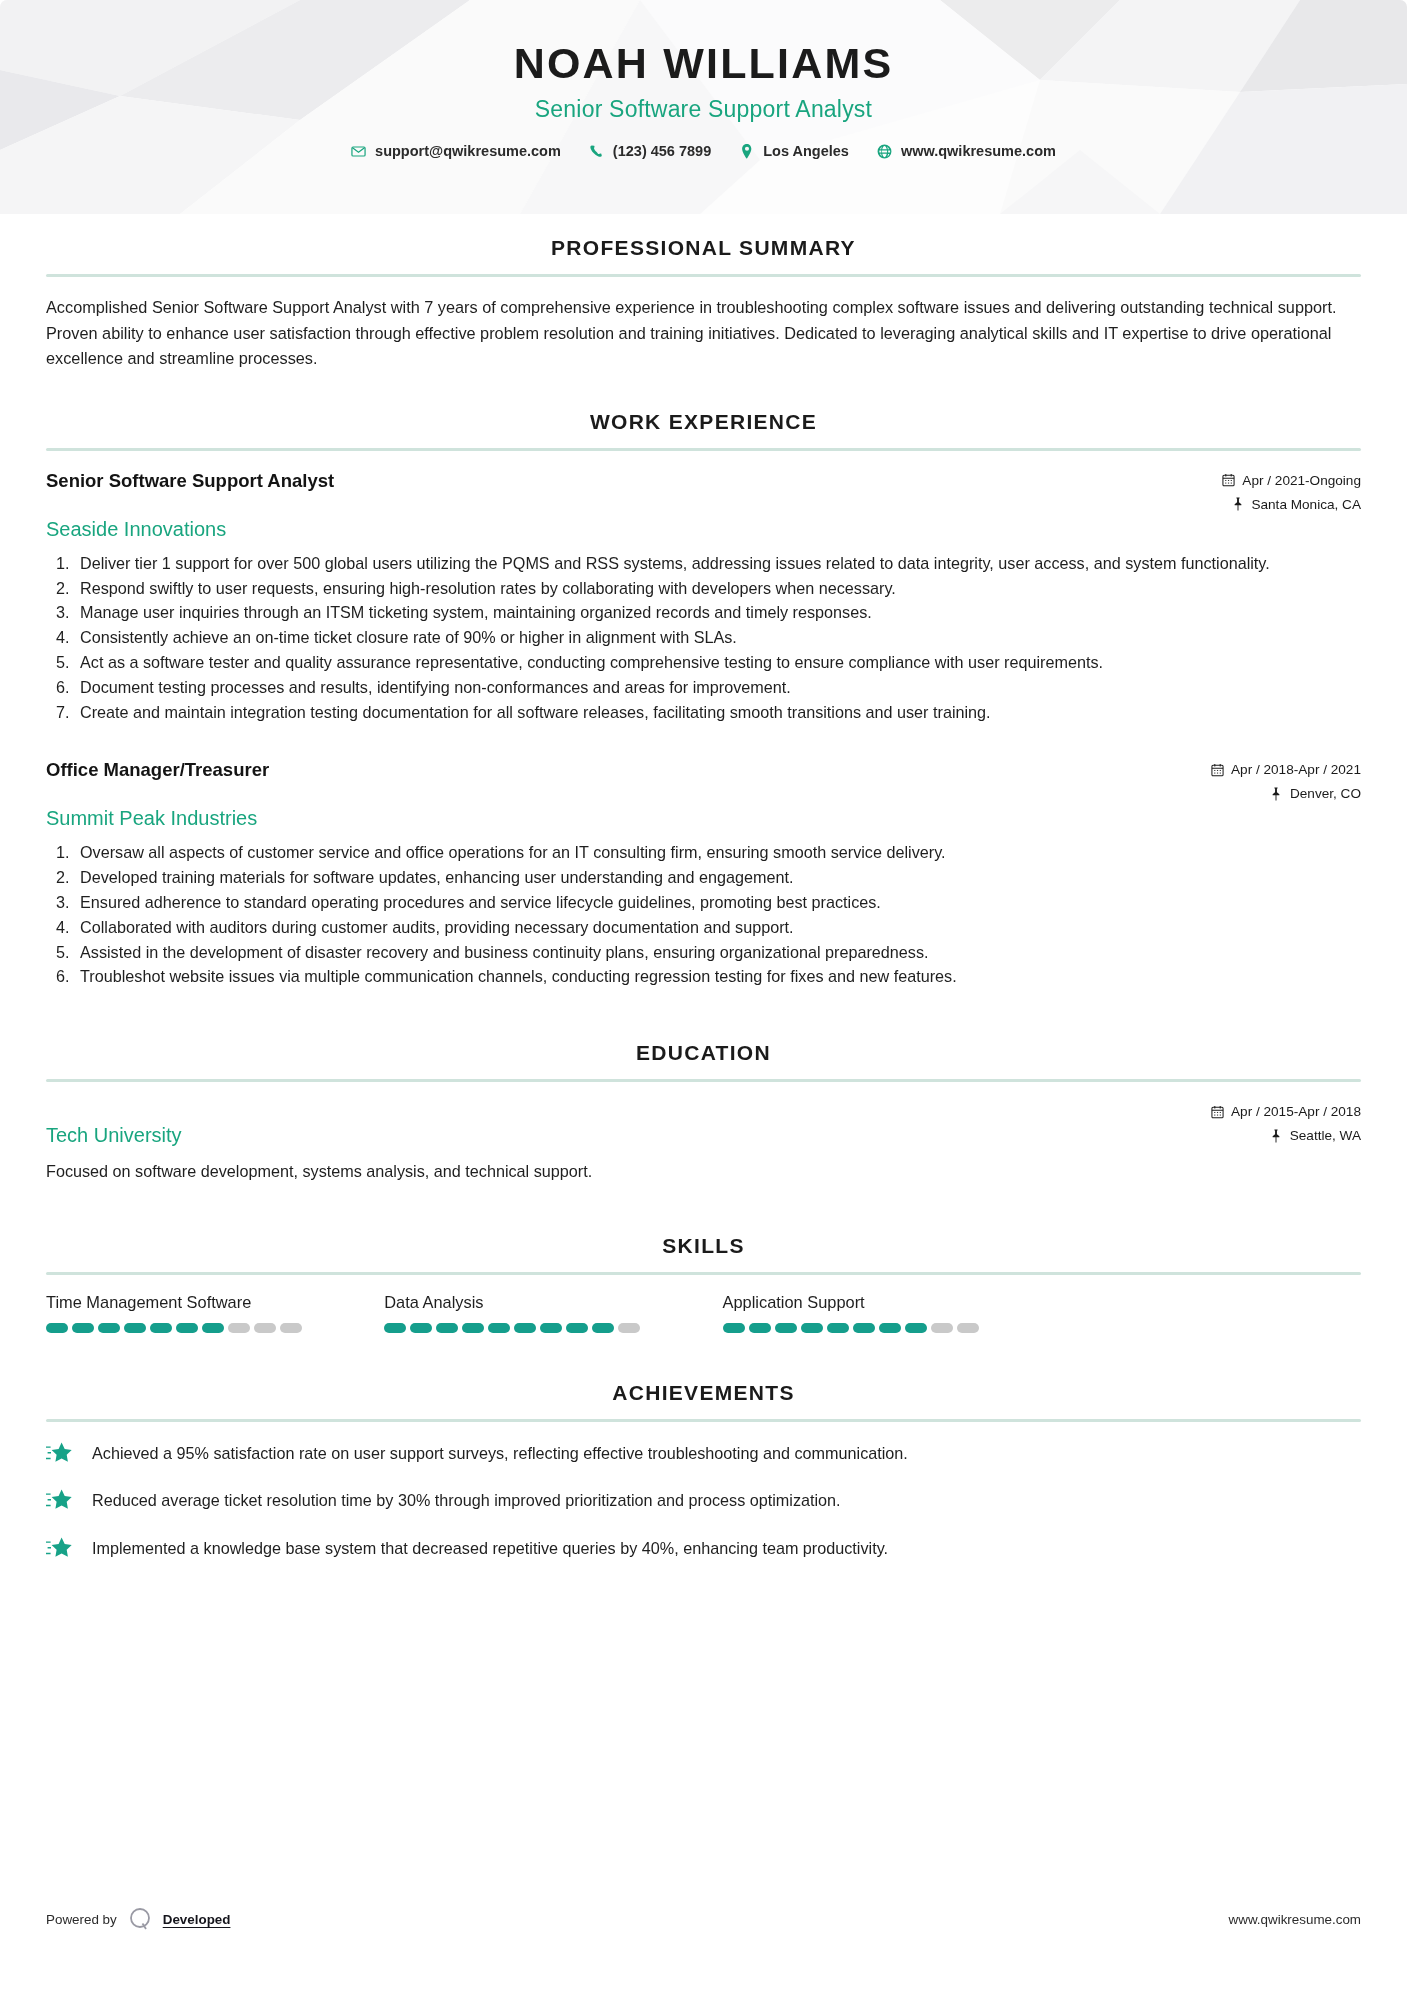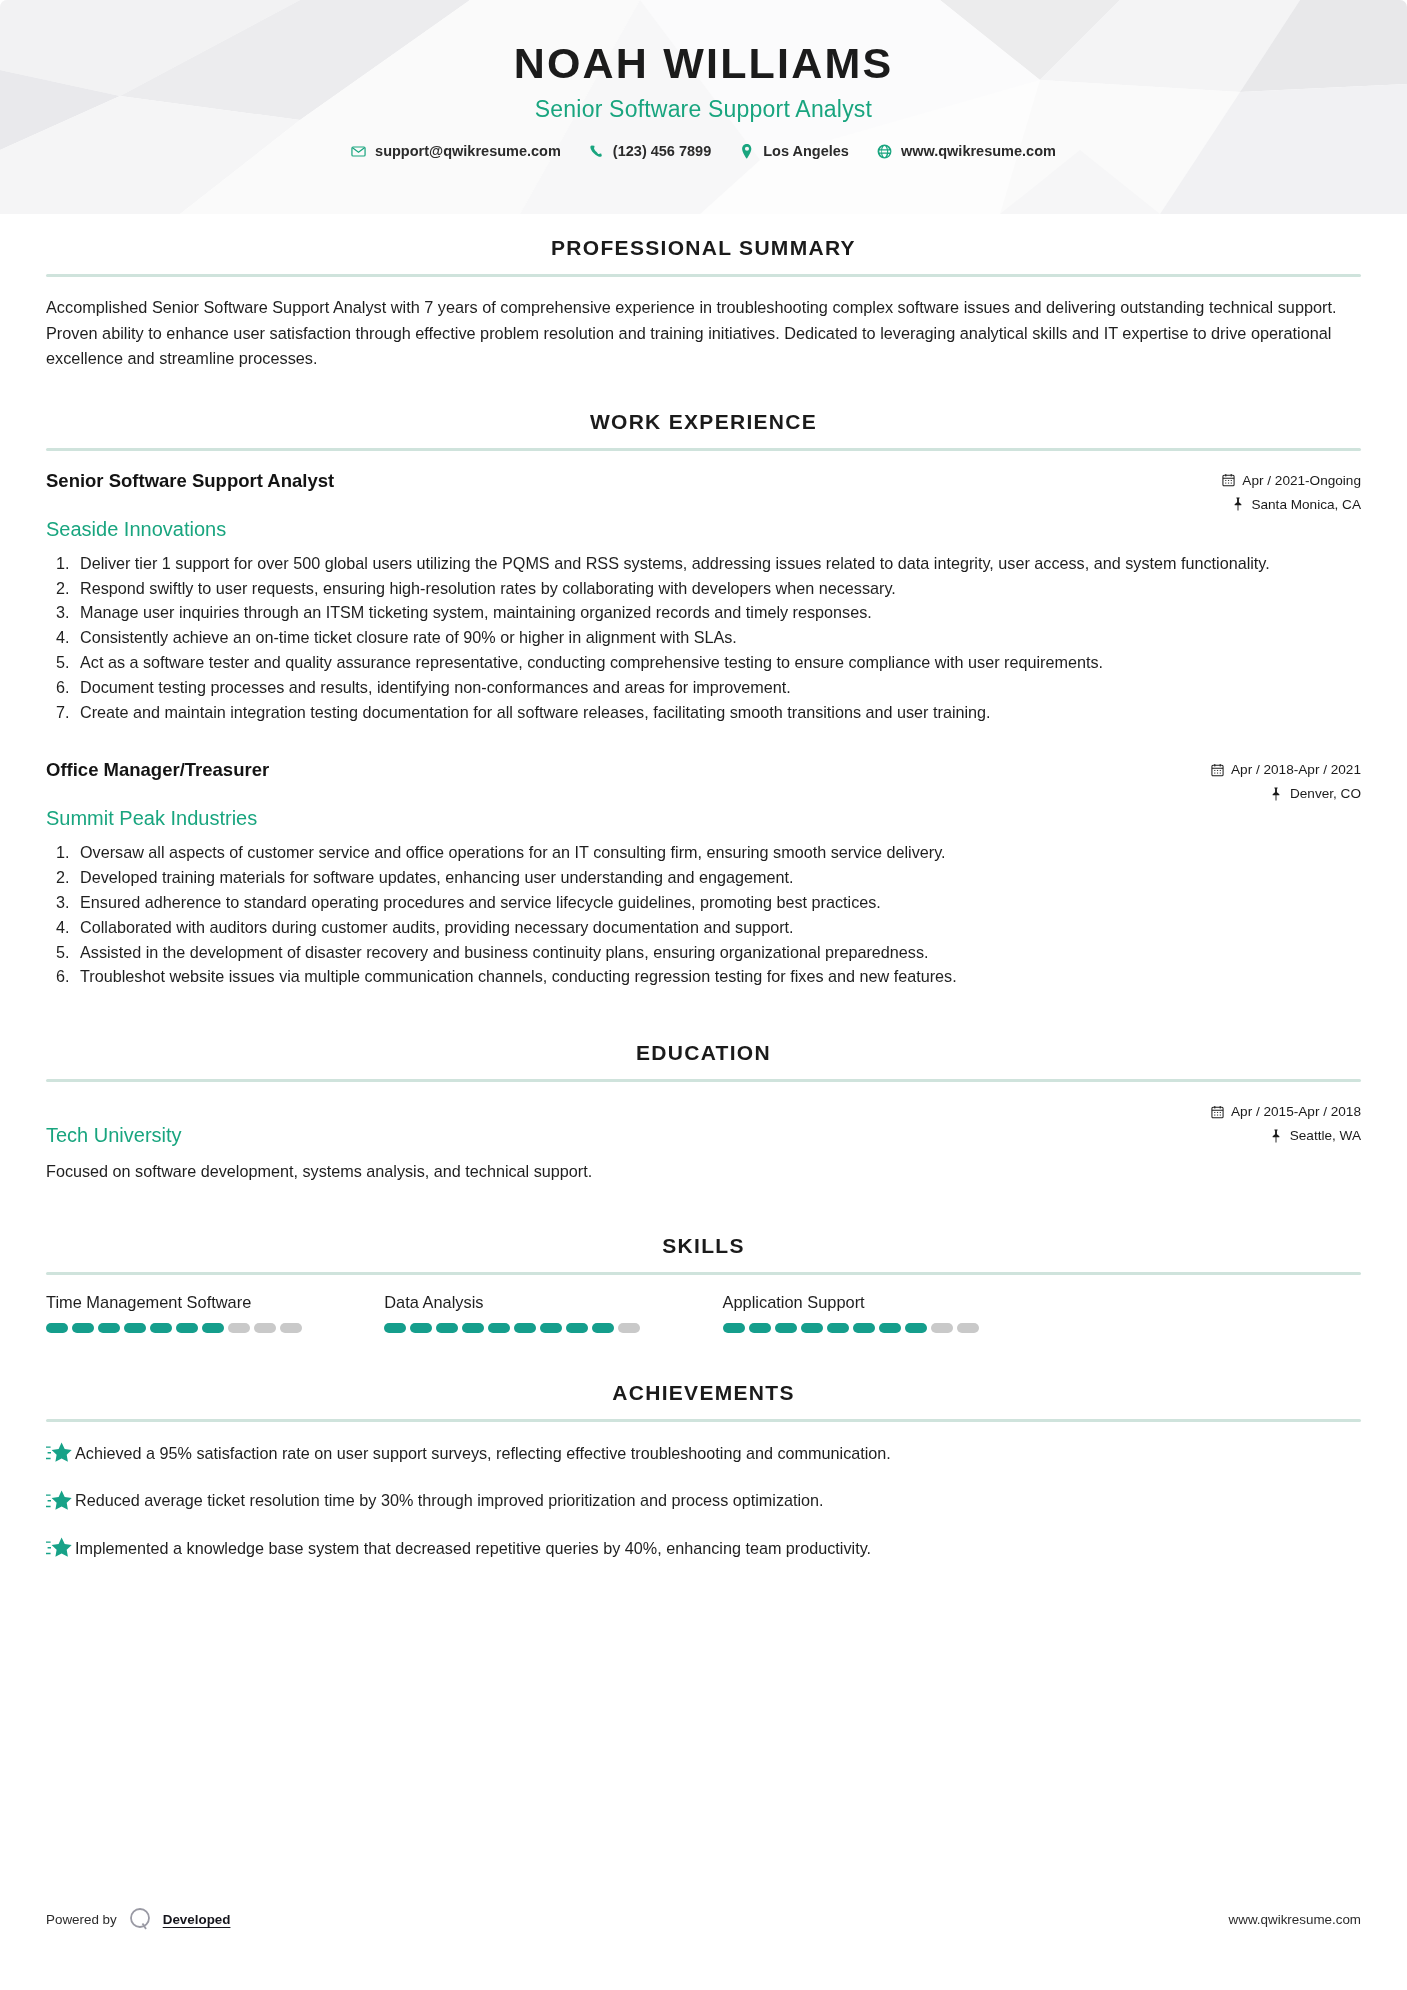--- a/index.html
+++ b/index.html
@@ -197,22 +197,22 @@
     border-radius: 6px;
     background: #c9c9c9;
     flex: 0 0 auto;
   }
   .dash.on { background: #159e8c; }
 
   
   .ach-list { margin-top: 6px; }
   .ach-item {
     display: flex;
-    align-items: flex-end;
-    gap: 3px;
+    align-items: flex-start;
+    gap: 20px;
     margin-bottom: 22px;
   }
   .ach-icon {
     flex: 0 0 auto;
     width: 26px;
     height: 24px;
     color: #17a288;
     margin-top: 1px;
   }
   .ach-icon svg { display: block; }

